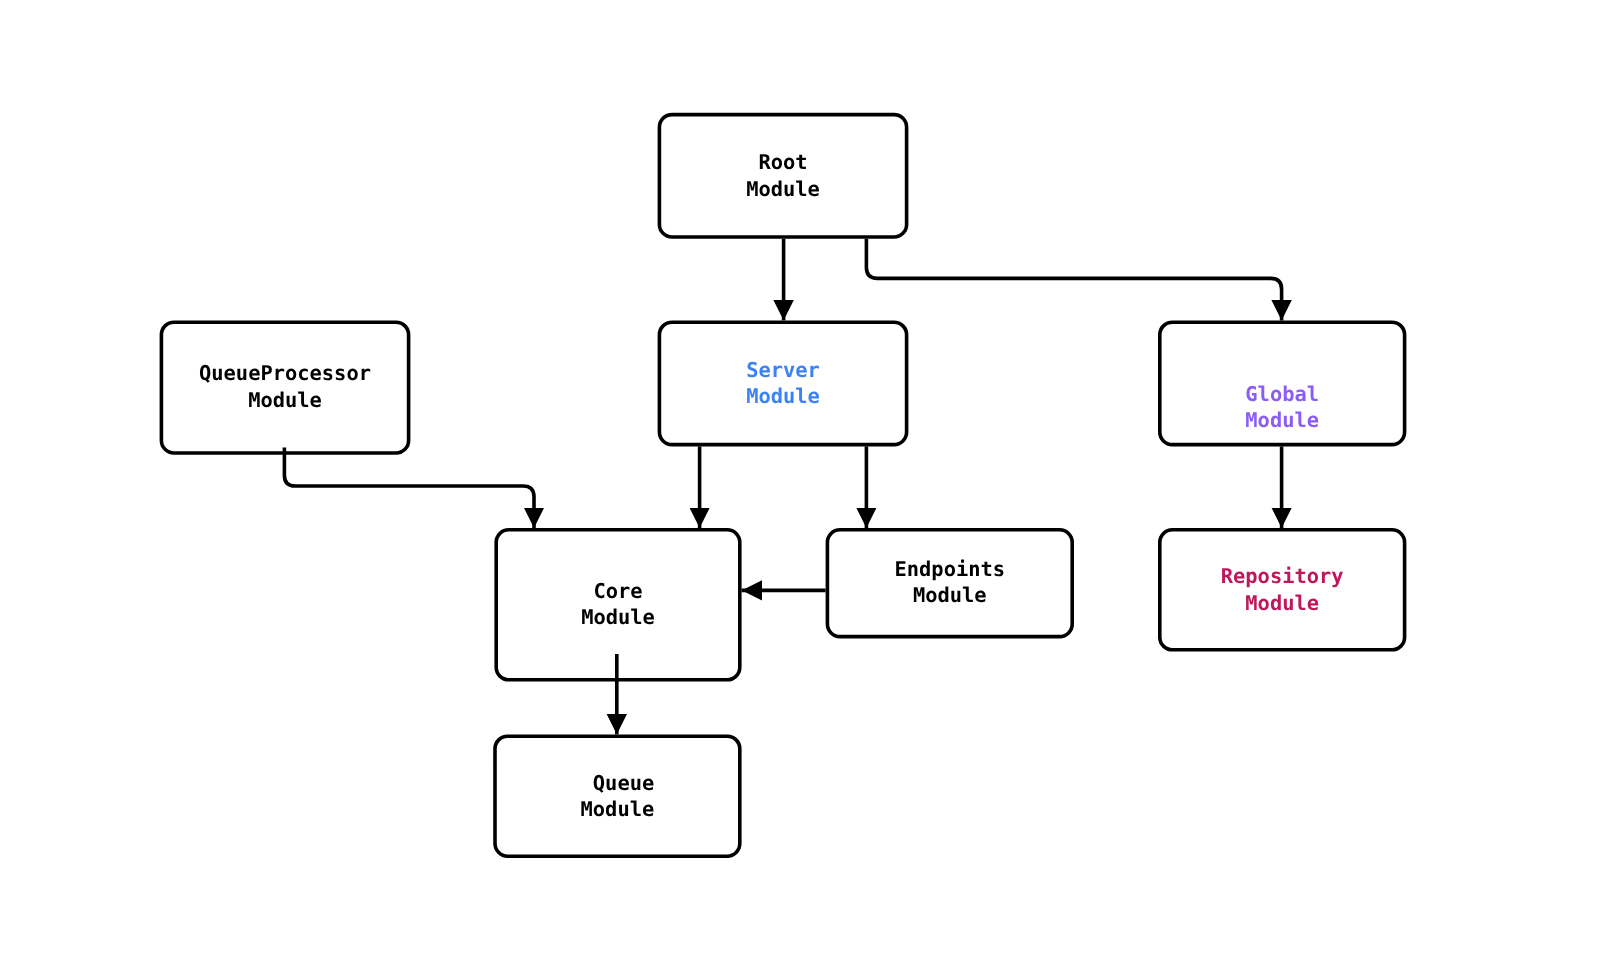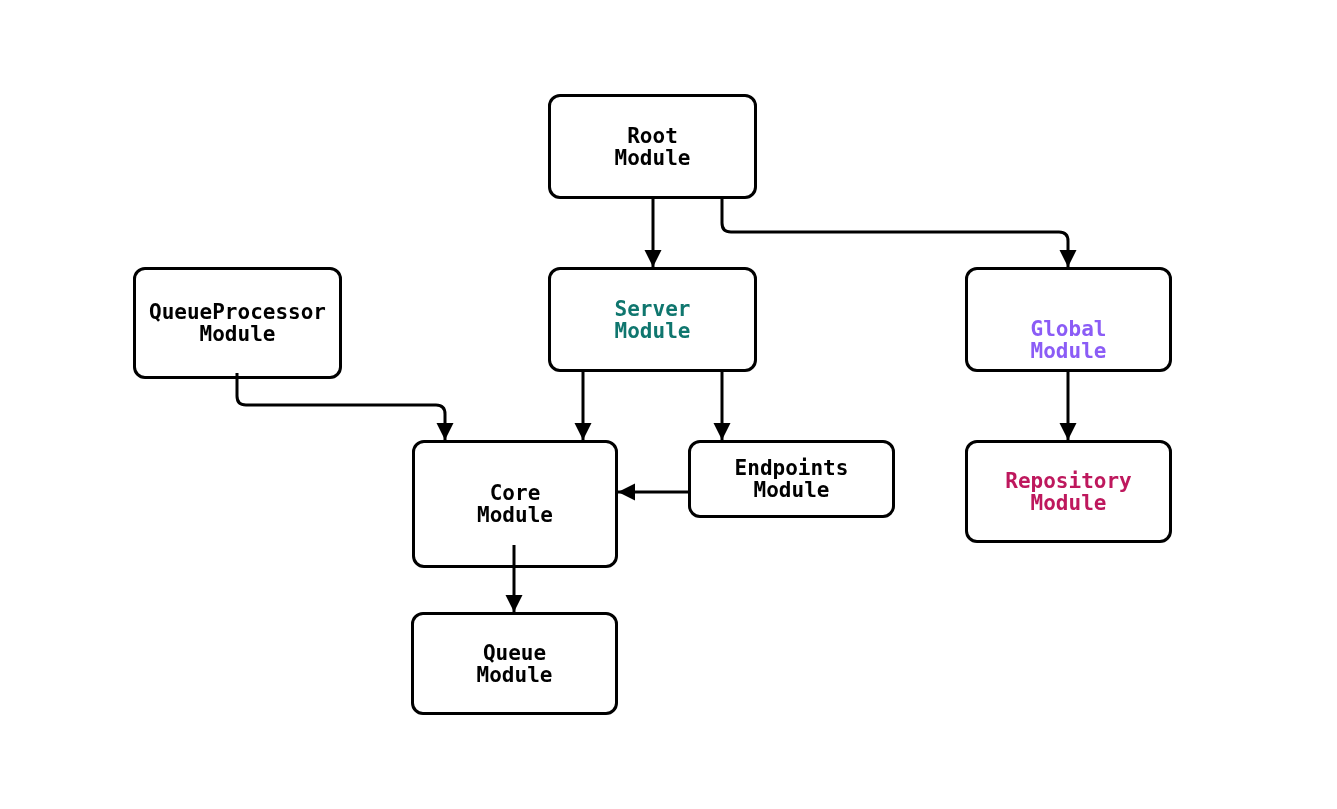--- a/index.html
+++ b/index.html
@@ -20,21 +20,21 @@
     border-radius: 12px;
     background: #ffffff;
     display: flex;
     align-items: center;
     justify-content: center;
     z-index: 1;
   }
   .node-label {
     font-family: "DejaVu Sans Mono", "Liberation Mono", monospace;
     font-weight: bold;
-    font-size: 21px;
+    font-size: 17px;
     line-height: 22px;
     letter-spacing: 0px;
     text-align: center;
     white-space: pre-line;
     color: #000000;
   }
   #edge-layer {
     position: absolute;
     left: 0;
     top: 0;
@@ -63,36 +63,36 @@
     </svg>
 <div class="node" style="left: 548px; top: 94px; width: 209px; height: 105px; background: rgb(255, 255, 255); border-color: rgb(0, 0, 0);">
       <div class="node-label" style="color: rgb(0, 0, 0);">Root
 Module</div>
     </div>
     <div class="node" style="left: 133px; top: 267px; width: 209px; height: 112px; background: rgb(255, 255, 255); border-color: rgb(0, 0, 0);">
       <div class="node-label" style="color: rgb(0, 0, 0);">QueueProcessor
 Module</div>
     </div>
     <div class="node" style="left: 548px; top: 267px; width: 209px; height: 105px; background: rgb(255, 255, 255); border-color: rgb(0, 0, 0);">
-      <div class="node-label" style="color: #0f766e;">Server
+      <div class="node-label" style="color: #3b82f6;">Server
 Module</div>
     </div>
     <div class="node" style="left: 965px; top: 267px; width: 207px; height: 105px; background: rgb(255, 255, 255); border-color: rgb(0, 0, 0);">
       <div class="node-label" style="color: #8b5cf6; margin-top: 40px;">Global
 Module</div>
     </div>
     <div class="node" style="left: 412px; top: 440px; width: 206px; height: 128px; background: rgb(255, 255, 255); border-color: rgb(0, 0, 0);">
       <div class="node-label" style="color: rgb(0, 0, 0);">Core
 Module</div>
     </div>
-    <div class="node" style="left: 688px; top: 440px; width: 207px; height: 78px; background: rgb(255, 255, 255); border-color: rgb(0, 0, 0);">
+    <div class="node" style="left: 688px; top: 440px; width: 207px; height: 92px; background: rgb(255, 255, 255); border-color: rgb(0, 0, 0);">
       <div class="node-label" style="color: rgb(0, 0, 0);">Endpoints
 Module</div>
     </div>
     <div class="node" style="left: 965px; top: 440px; width: 207px; height: 103px; background: rgb(255, 255, 255); border-color: rgb(0, 0, 0);">
       <div class="node-label" style="color: #be185d;">Repository
 Module</div>
     </div>
     <div class="node" style="left: 411px; top: 612px; width: 207px; height: 103px; background: rgb(255, 255, 255); border-color: rgb(0, 0, 0);">
-      <div class="node-label" style="color: rgb(0, 0, 0);">Queue
+      <div class="node-label" style="color: rgb(0, 0, 0); text-align: right;">Queue
 Module</div>
     </div>
   </div>
 
 </body></html>

